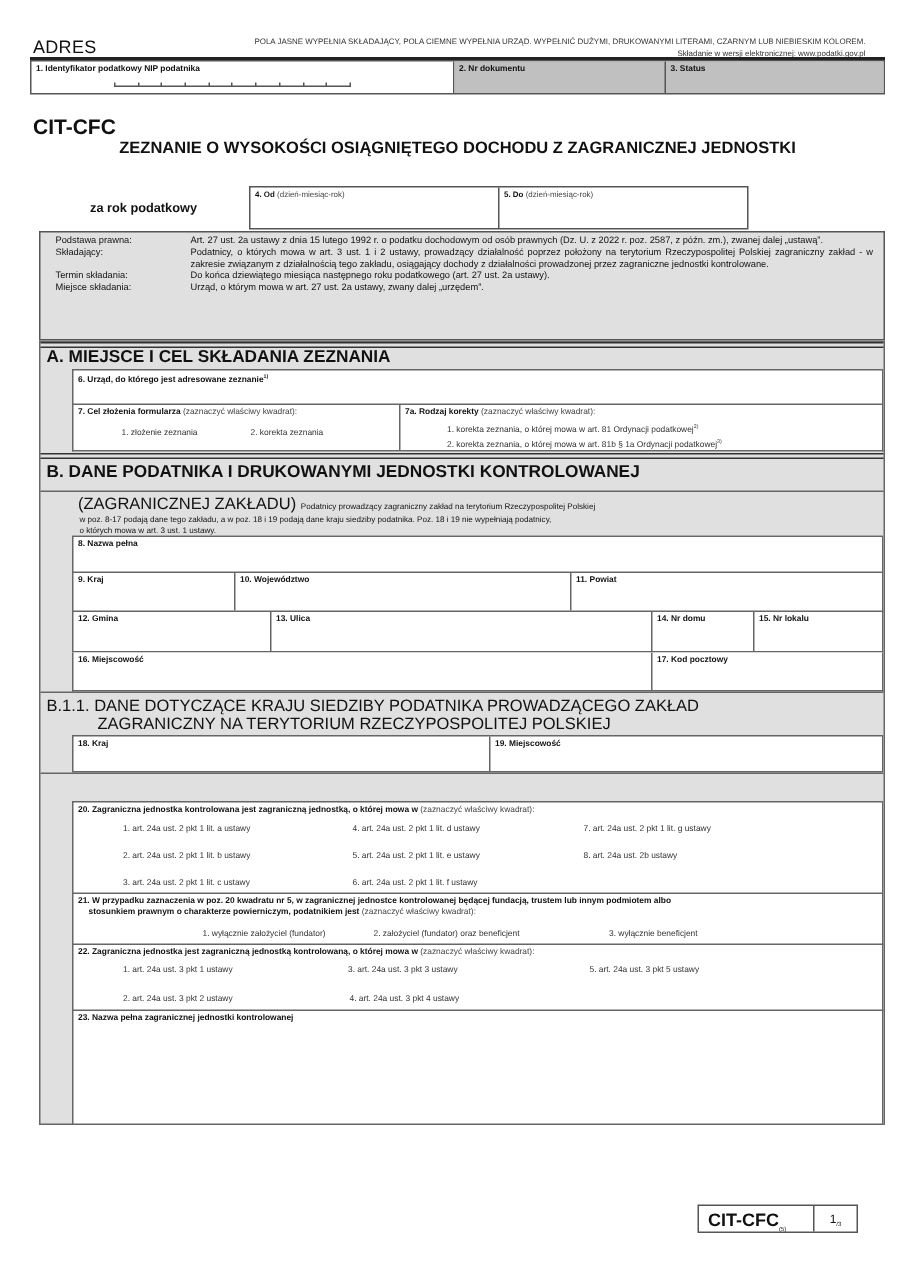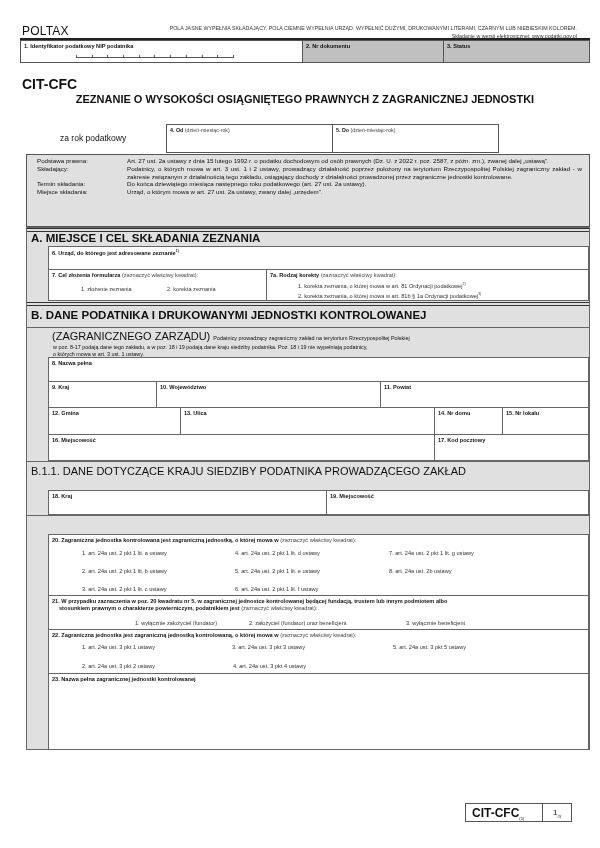--- a/index.html
+++ b/index.html
@@ -14,21 +14,21 @@
   .tbl-top .cell { border-right: 1px solid #555; height: 100%; position: relative; }
   .tbl-top .cell:last-child { border-right: none; }
   .lbl { font-size: 5.6px; font-weight: bold; padding: 2px 3px; }
   .lbl .n { font-weight: normal; color: #444; }
   .grey { background: #c0c0c0; }
   .nip-ticks { position: absolute; left: 55px; bottom: 4px; width: 158px; height: 3px; border-bottom: 1px solid #555; display: flex; justify-content: space-between; }
   .nip-ticks span { width: 1px; height: 3px; background: #555; }
 
   .form-code { left: 22px; top: 76px; font-size: 14px; font-weight: bold; }
   .title { left: 20px; top: 93px; width: 570px; text-align: center; font-size: 11px; font-weight: bold; line-height: 12px; }
-  .zarok { left: 60px; top: 133px; font-size: 8.5px; font-weight: normal; }
+  .zarok { left: 60px; top: 133px; font-size: 8.5px; font-weight: bold; }
   .period { left: 166px; top: 124px; width: 333px; height: 29px; border: 1px solid #555; display: flex; }
   .period .cell { flex: 1; border-right: 1px solid #555; }
   .period .cell:last-child { border-right: none; }
   .period .lbl { font-size: 5.3px; }
 
   .legal { left: 26px; top: 154px; width: 564px; height: 73px; border: 1px solid #555; background: #e0e0e0; padding: 2px 0 0 10px; }
   .legal-row { display: flex; font-size: 6.2px; line-height: 7.8px; }
   .legal-row .k { width: 90px; flex-shrink: 0; }
   .legal-row .v { width: 455px; text-align: justify; }
 
@@ -47,21 +47,21 @@
 
   .footer { left: 465px; top: 803px; width: 107px; height: 19px; border: 1px solid #555; display: flex; }
   .footer .code { width: 77px; border-right: 1px solid #555; font-weight: bold; font-size: 12px; padding: 2px 0 0 6px; }
   .footer .code sub { font-size: 4px; font-weight: normal; }
   .footer .page { flex: 1; font-size: 8px; text-align: center; padding-top: 4px; }
   .footer .page sub { font-size: 4px; }
 </style>
 </head>
 <body>
 
-<div class="abs poltax">POLTAX</div>
+<div class="abs poltax">ADRES</div>
 <div class="abs hdr-note">
   <div>POLA JASNE WYPEŁNIA SKŁADAJĄCY, POLA CIEMNE WYPEŁNIA URZĄD. WYPEŁNIĆ DUŻYMI, DRUKOWANYMI LITERAMI, CZARNYM LUB NIEBIESKIM KOLOREM.</div>
   <div>Składanie w wersji elektronicznej: www.podatki.gov.pl</div>
 </div>
 <div class="abs hdr-line"></div>
 
 <div class="abs tbl-top">
   <div class="cell" style="width:282px">
     <div class="lbl">1. Identyfikator podatkowy NIP podatnika</div>
     <div class="nip-ticks">
@@ -81,21 +81,21 @@
   <div class="cell grey" style="width:141px">
     <div class="lbl">2. Nr dokumentu</div>
   </div>
   <div class="cell grey" style="flex:1">
     <div class="lbl">3. Status</div>
   </div>
 </div>
 
 <div class="abs form-code">CIT-CFC</div>
 <div class="abs title">
-  <div>ZEZNANIE O WYSOKOŚCI OSIĄGNIĘTEGO PRAWNYCH Z ZAGRANICZNEJ JEDNOSTKI</div>
+  <div>ZEZNANIE O WYSOKOŚCI OSIĄGNIĘTEGO DOCHODU Z ZAGRANICZNEJ JEDNOSTKI</div>
 </div>
 <div class="abs zarok">za rok podatkowy</div>
 <div class="abs period">
   <div class="cell">
     <div class="lbl"><span>4. Od</span> <span class="n">(dzień-miesiąc-rok)</span></div>
   </div>
   <div class="cell">
     <div class="lbl"><span>5. Do</span> <span class="n">(dzień-miesiąc-rok)</span></div>
   </div>
 </div>
@@ -139,21 +139,21 @@
         <span class="opt" style="left:31px; top:22px"><span>2. korekta zeznania, o której mowa w art. 81b § 1a Ordynacji podatkowej</span><span class="sup">3)</span></span>
       </div>
     </div>
   </div>
 
   <div class="dbl" style="top:74px"></div>
 
   <div class="sec-h" style="top:81px">B. DANE PODATNIKA I DRUKOWANYMI JEDNOSTKI KONTROLOWANEJ</div>
   <div style="position:absolute; left:0; right:0; top:99px; border-top:1px solid #666"></div>
   <div class="sub-h" style="top:102px">
-    <div style="padding-left:21px"><span>(ZAGRANICZNEGO ZARZĄDU)</span> <span class="note">Podatnicy prowadzący zagraniczny zakład na terytorium Rzeczypospolitej Polskiej</span></div>
+    <div style="padding-left:21px"><span>(ZAGRANICZNEJ ZAKŁADU)</span> <span class="note">Podatnicy prowadzący zagraniczny zakład na terytorium Rzeczypospolitej Polskiej</span></div>
     <div class="note" style="padding-left:22px; line-height:7px">w poz. 8-17 podają dane tego zakładu, a w poz. 18 i 19 podają dane kraju siedziby podatnika. Poz. 18 i 19 nie wypełniają podatnicy,</div>
     <div class="note" style="padding-left:22px; line-height:7px">o których mowa w art. 3 ust. 1 ustawy.</div>
   </div>
 
   <div class="inner" style="top:129px; height:25px">
     <div class="lbl small">8. Nazwa pełna</div>
   </div>
   <div class="inner" style="top:154px; height:26px; border-top:none">
     <div class="cells">
       <div class="c" style="width:108px">
@@ -190,20 +190,21 @@
         </div>
       <div class="c" style="flex:1">
           <div class="lbl">17. Kod pocztowy</div>
         </div>
     </div>
   </div>
 
   <div style="position:absolute; left:0; right:0; top:233px; border-top:1px solid #666"></div>
   <div class="sub-h" style="top:237px">
     <div>B.1.1. DANE DOTYCZĄCE KRAJU SIEDZIBY PODATNIKA PROWADZĄCEGO ZAKŁAD</div>
+    <div style="padding-left:34px">ZAGRANICZNY NA TERYTORIUM RZECZYPOSPOLITEJ POLSKIEJ</div>
   </div>
   <div class="inner" style="top:262px; height:25px">
     <div class="cells">
       <div class="c" style="width:278px">
           <div class="lbl small">18. Kraj</div>
         </div>
       <div class="c" style="flex:1">
           <div class="lbl small">19. Miejscowość</div>
         </div>
     </div>

